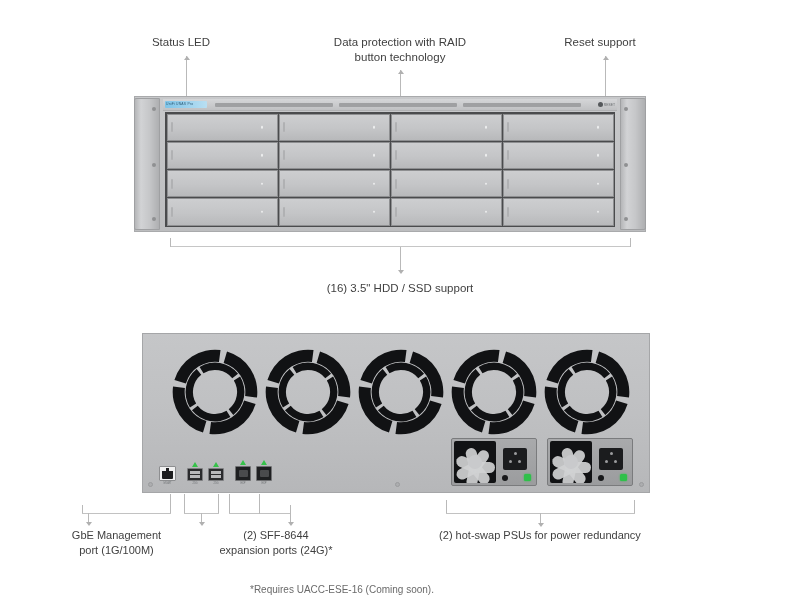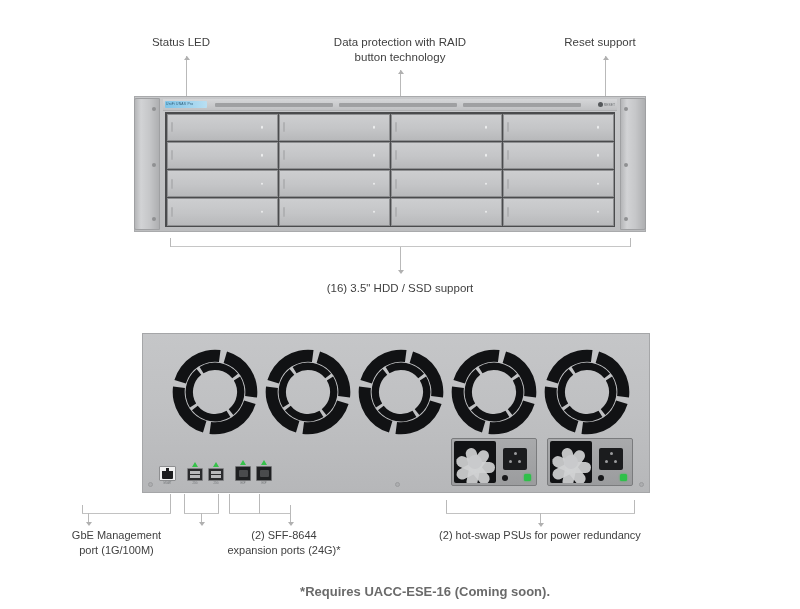--- a/index.html
+++ b/index.html
@@ -355,24 +355,23 @@
     position: absolute;
     right: 3px; bottom: 2px;
     width: 7px; height: 7px;
     border-radius: 1.5px;
     background: #2fc04a;
     box-shadow: 0 0 2px #2fc04a;
   }
 
   .footnote {
     position: absolute;
-    font-size: 13px;
+    font-size: 10px;
     color: #6a6a6a;
-    text-align: right;
-    font-weight: bold;
+    text-align: left;
   }
 </style>
 </head>
 <body>
 
 <div class="stage">
 
   <div class="callout" style="left:126px; top:35px; width:110px;">Status LED</div>
   <div class="vline" style="left:186px; top:56px; height:40px;"></div>
   <div class="arrowhead arrow-up" style="left:183.5px; top:56px;"></div>
@@ -673,21 +672,21 @@
   <div class="hline" style="left:184px; top:513px; width:35px;"></div>
   <div class="vline" style="left:201px; top:513px; height:10px;"></div>
   <div class="arrowhead arrow-down" style="left:198.5px; top:522px;"></div>
 
   <div class="vline" style="left:229px; top:494px; height:20px;"></div>
   <div class="vline" style="left:290px; top:505px; height:9px;"></div>
   <div class="hline" style="left:229px; top:513px; width:62px;"></div>
   <div class="vline" style="left:259px; top:494px; height:20px;"></div>
   <div class="vline" style="left:290px; top:513px; height:10px;"></div>
   <div class="arrowhead arrow-down" style="left:287.5px; top:522px;"></div>
-  <div class="callout small" style="left:208px; top:528px; width:152px;">(2) SFF-8644
+  <div class="callout small" style="left:200px; top:528px; width:152px;">(2) SFF-8644
 expansion ports (24G)*</div>
 
   <div class="vline" style="left:446px; top:500px; height:14px;"></div>
   <div class="vline" style="left:634px; top:500px; height:14px;"></div>
   <div class="hline" style="left:446px; top:513px; width:189px;"></div>
   <div class="vline" style="left:540px; top:513px; height:11px;"></div>
   <div class="arrowhead arrow-down" style="left:537.5px; top:523px;"></div>
   <div class="callout small" style="left:420px; top:528px; width:240px;">(2) hot-swap PSUs for power redundancy</div>
 
   <div class="footnote" style="left:250px; top:584px; width:300px;">*Requires UACC-ESE-16 (Coming soon).</div>

